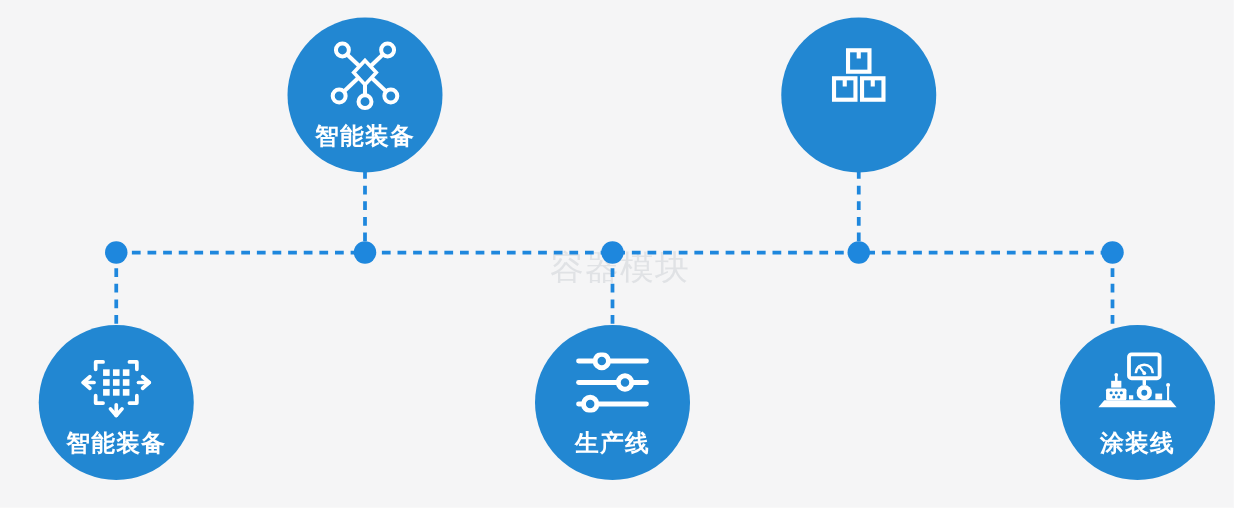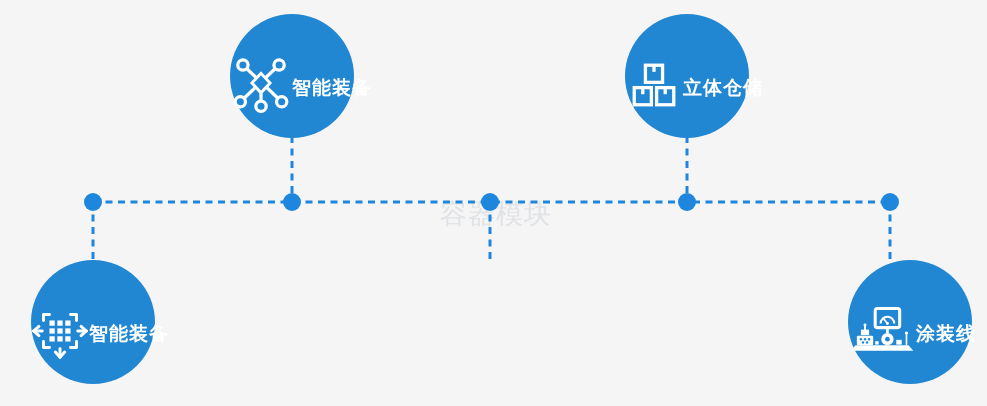--- a/index.html
+++ b/index.html
@@ -40,21 +40,21 @@
     user-select: none;
     white-space: nowrap;
   }
   .node {
     position: absolute;
     width: 124px;
     height: 124px;
     border-radius: 50%;
     background: var(--circle-color);
     display: flex;
-    flex-direction: row;
+    flex-direction: column;
     align-items: center;
     justify-content: flex-start;
     padding-top: 17px;
     z-index: 3;
   }
   .node .icon {
     height: 58px;
     display: flex;
     align-items: center;
     justify-content: center;
@@ -122,21 +122,20 @@
         <g stroke="#ffffff" stroke-width="5" fill="none">
           <rect x="31" y="3" width="26" height="26"></rect>
           <line x1="44" y1="3" x2="44" y2="13"></line>
           <rect x="14" y="37" width="26" height="26"></rect>
           <line x1="27" y1="37" x2="27" y2="47"></line>
           <rect x="48" y="37" width="26" height="26"></rect>
           <line x1="61" y1="37" x2="61" y2="47"></line>
         </g>
       </svg>
     </span>
-    <span class="label">立体仓储</span>
   </div>
 
   <div class="node" style="left:31px; top:260px;">
     <span class="icon">
       <svg width="58" height="58" viewBox="0 0 88 88">
         <g stroke="#ffffff" stroke-width="4.5" fill="none" stroke-linecap="round" stroke-linejoin="round">
           <path d="M19 28 V19 H28"></path>
           <path d="M60 19 H69 V28"></path>
           <path d="M19 60 V69 H28"></path>
           <path d="M69 60 V69 H60"></path>
@@ -156,20 +155,35 @@
           <rect x="52" y="40" width="8" height="8"></rect>
           <rect x="28" y="52" width="8" height="8"></rect>
           <rect x="40" y="52" width="8" height="8"></rect>
           <rect x="52" y="52" width="8" height="8"></rect>
         </g>
       </svg>
     </span>
     <span class="label">智能装备</span>
   </div>
 
+  <div class="node" style="left:428px; top:260px;">
+    <span class="icon">
+      <svg width="60" height="48" viewBox="0 0 84 64">
+        <g stroke="#ffffff" stroke-width="5.5" fill="none" stroke-linecap="round">
+          <line x1="4" y1="8" x2="80" y2="8"></line>
+          <circle cx="30" cy="8" r="7.5" fill="var(--circle-color)"></circle>
+          <line x1="4" y1="32" x2="80" y2="32"></line>
+          <circle cx="56" cy="32" r="7.5" fill="var(--circle-color)"></circle>
+          <line x1="4" y1="56" x2="80" y2="56"></line>
+          <circle cx="17" cy="56" r="7.5" fill="var(--circle-color)"></circle>
+        </g>
+      </svg>
+    </span>
+    <span class="label">生产线</span>
+  </div>
 
   <div class="node" style="left:848px; top:260px;">
     <span class="icon">
       <svg width="68" height="52" viewBox="0 0 100 74">
 
         <path d="M4 66 L96 66 L89 58 L11 58 Z" fill="#ffffff"></path>
 
         <rect x="40" y="4" width="36" height="28" rx="3" stroke="#ffffff" stroke-width="4.5" fill="none"></rect>
         <path d="M48 26 A10 10 0 0 1 68 26" stroke="#ffffff" stroke-width="3" fill="none"></path>
         <line x1="58" y1="26" x2="51" y2="17" stroke="#ffffff" stroke-width="2.5"></line>

